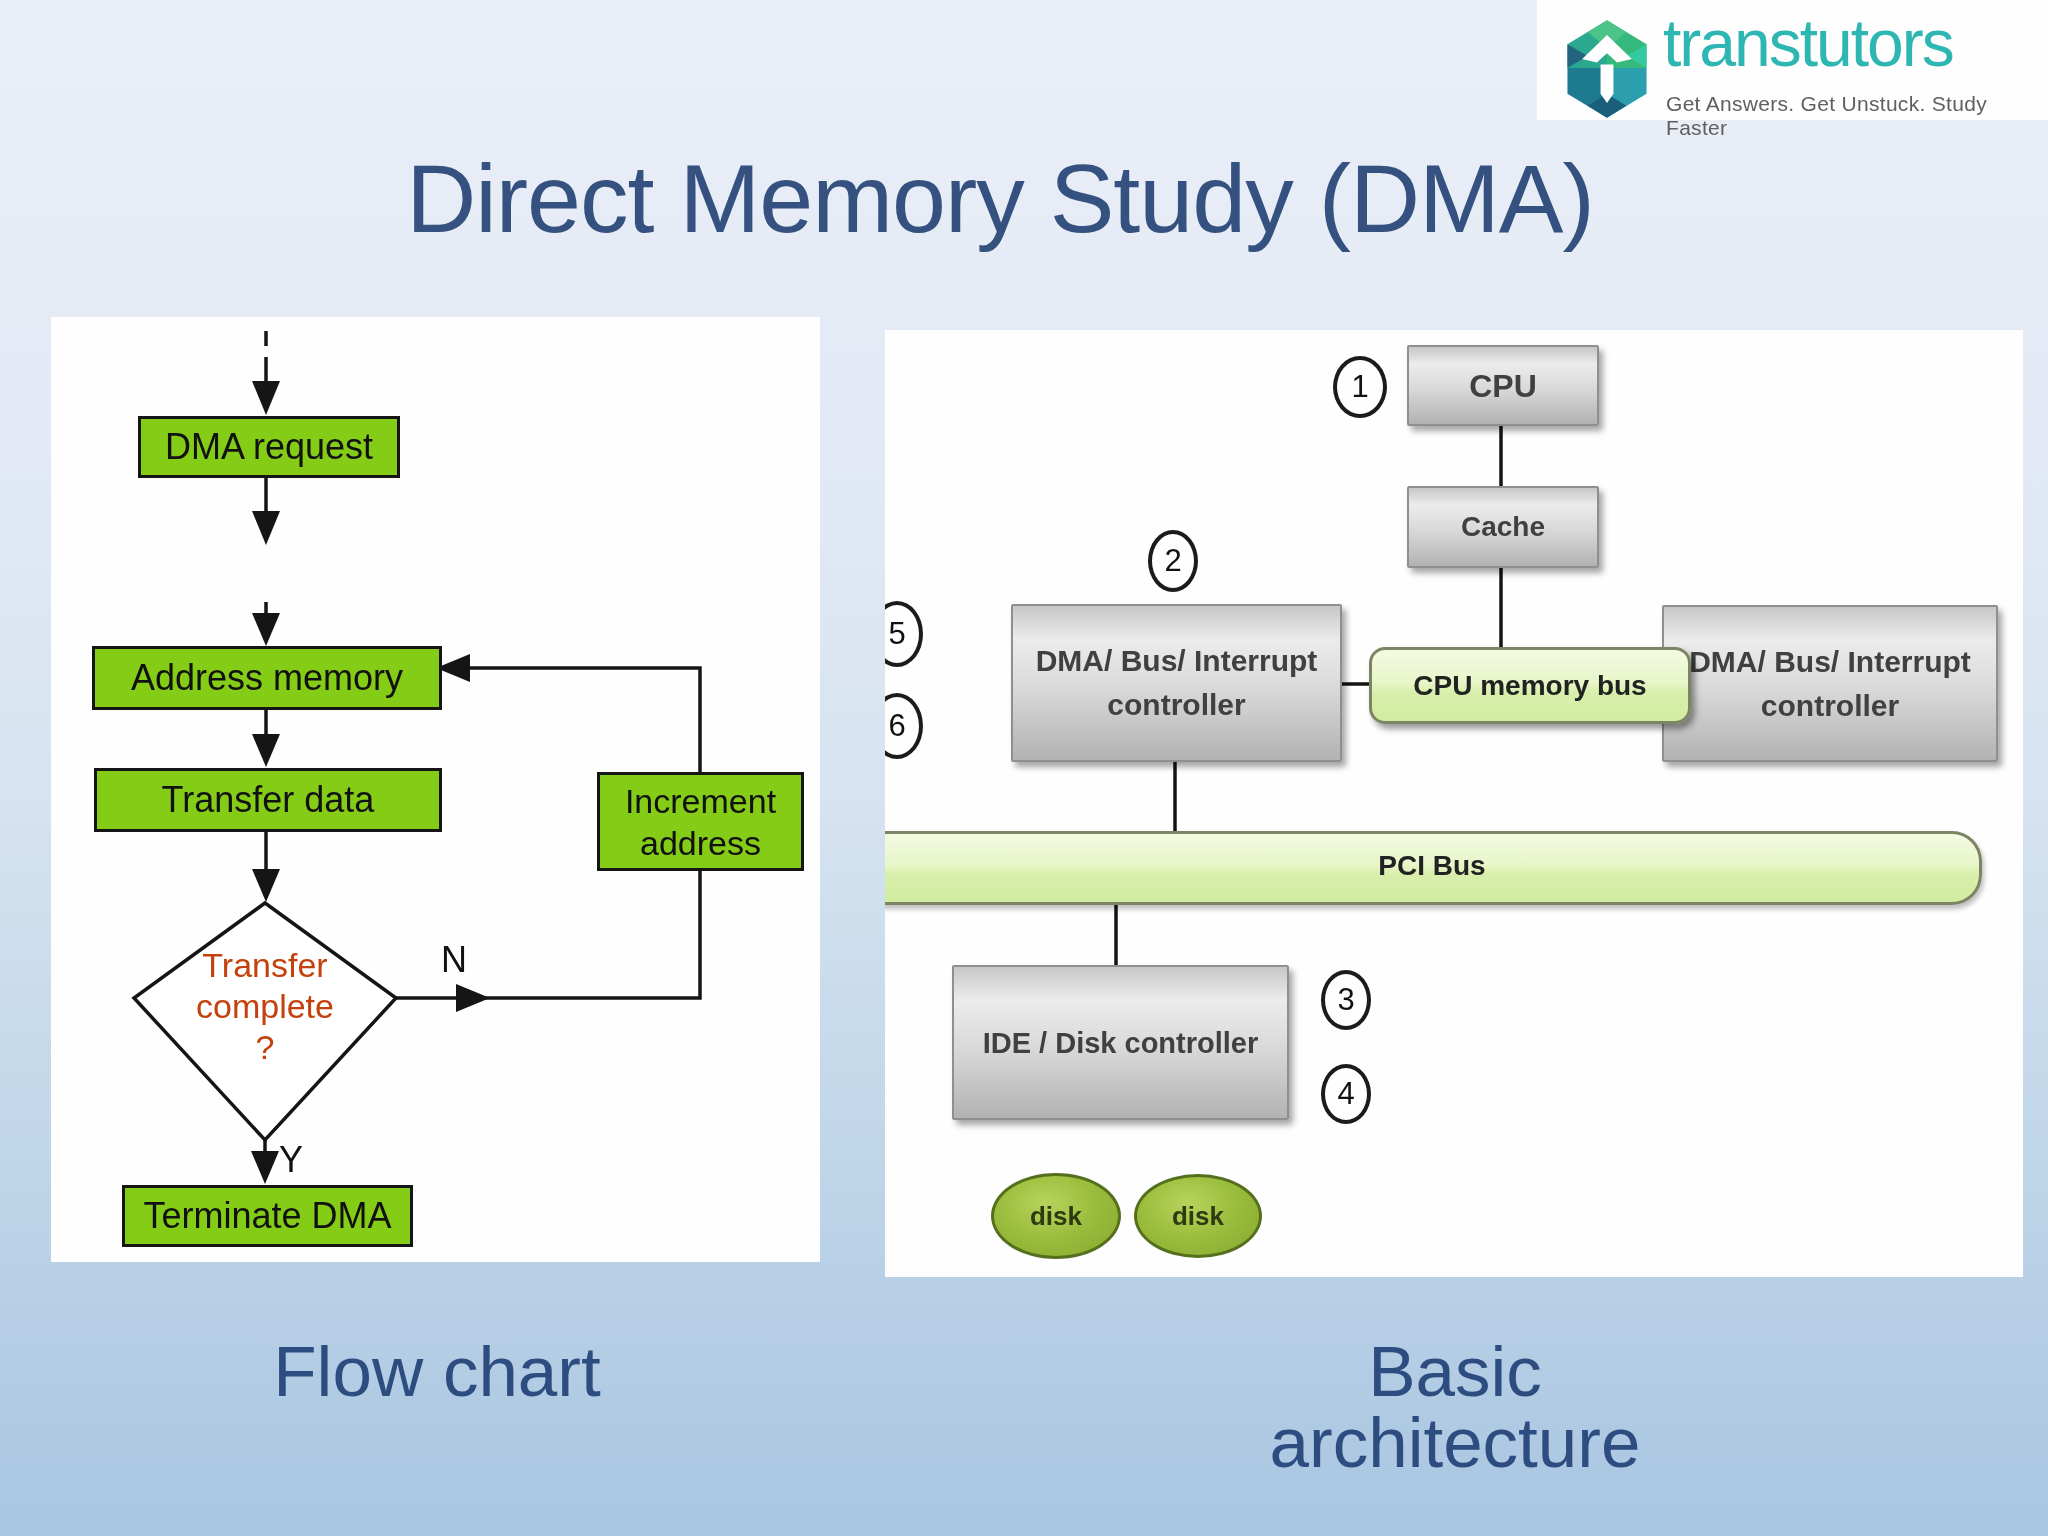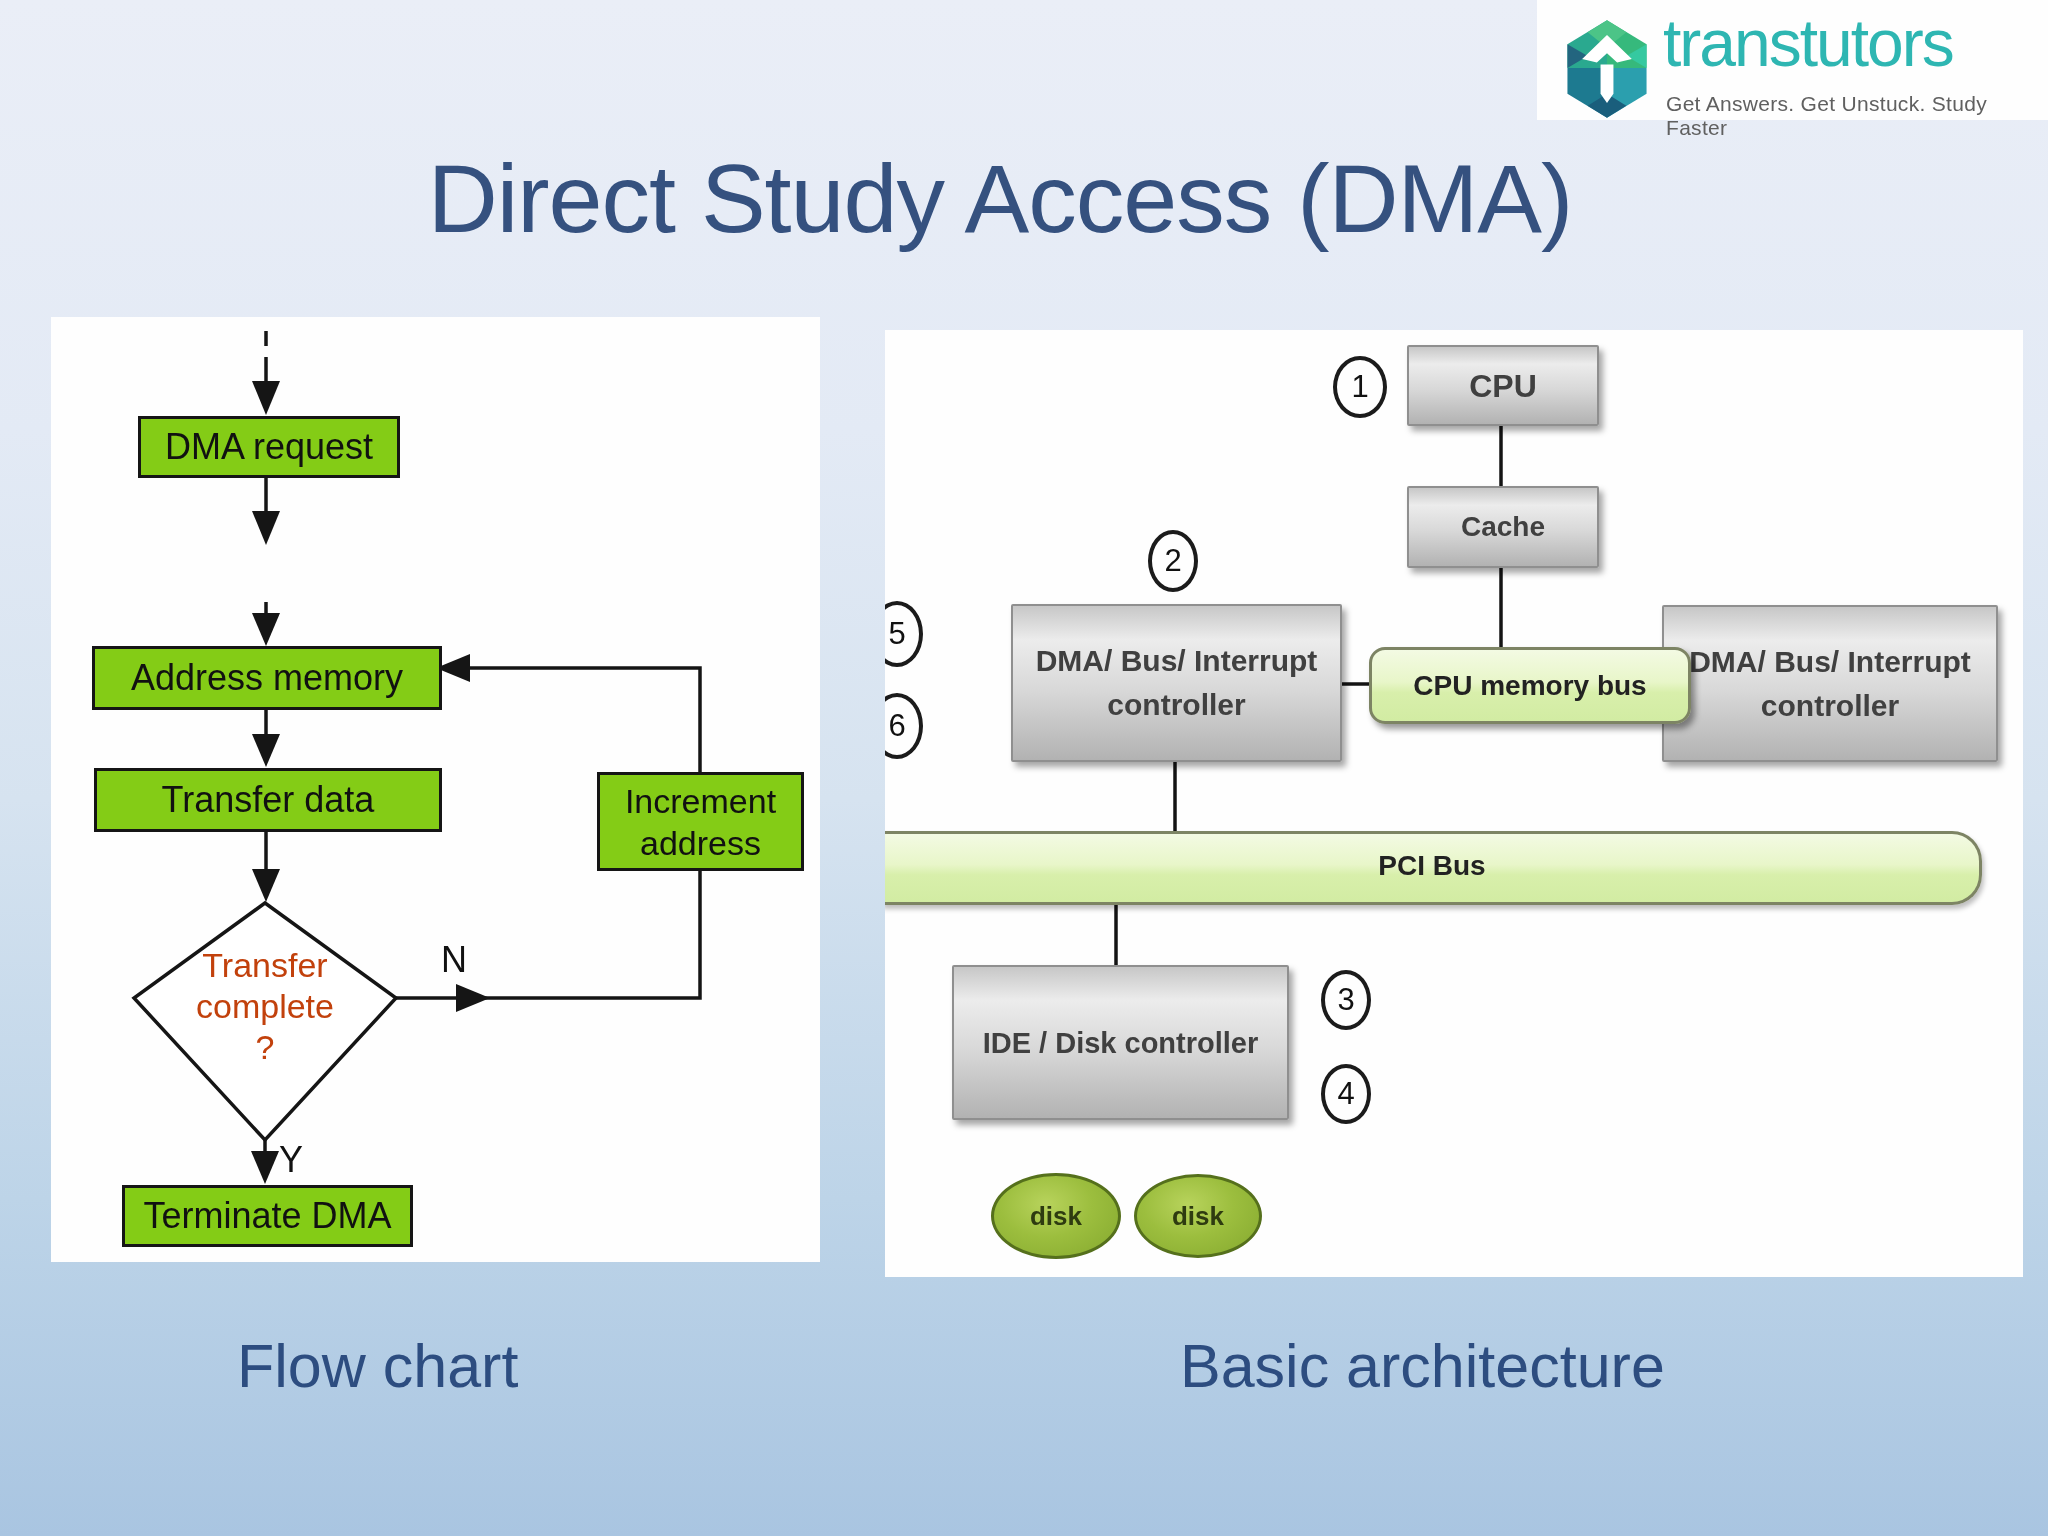--- a/index.html
+++ b/index.html
@@ -53,28 +53,28 @@
     background:#fefefe;display:flex;align-items:center;justify-content:center;
     font-size:31px;color:#111;
   }
   .disk{
     position:absolute;border:3px solid #55701c;border-radius:50%;
     background:radial-gradient(ellipse at 42% 35%,#b8d35c 0%,#9cbe3e 45%,#84a82e 100%);
     display:flex;align-items:center;justify-content:center;
     font-size:26px;font-weight:700;color:#2e3b10;
   }
   
-  .caption{position:absolute;font-size:61px;color:#2d4d80;line-height:1;}
+  .caption{position:absolute;font-size:71px;color:#2d4d80;text-align:center;line-height:1;}
   #caption-left{left:237px;top:1336px;width:400px;}
   #caption-right{left:1180px;top:1336px;width:550px;}
 </style>
 </head>
 <body>
 
-<div class="abs" id="page-title">Direct Study Access (DMA)</div>
+<div class="abs" id="page-title">Direct Memory Study (DMA)</div>
 
 <div class="abs" id="logo-panel">
   <svg class="abs" style="left:24px;top:20px;" width="92" height="98" viewBox="0 0 100 106">
     <polygon points="50,0 93,26 93,52 50,52" fill="#36b97c"></polygon>
     <polygon points="50,0 7,26 7,52 50,52" fill="#2aa98f"></polygon>
     <polygon points="7,52 50,52 50,106 7,80" fill="#1d7a90"></polygon>
     <polygon points="93,52 50,52 50,106 93,80" fill="#2b9fae"></polygon>
     <polygon points="50,0 71,13 50,30 29,13" fill="#4cc487"></polygon>
     <polygon points="7,26 29,39 7,52" fill="#23657f"></polygon>
     <polygon points="93,26 71,39 93,52" fill="#35c9a0"></polygon>

